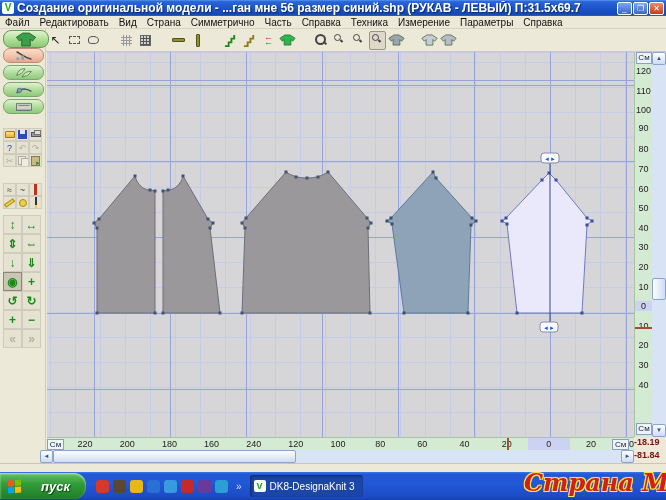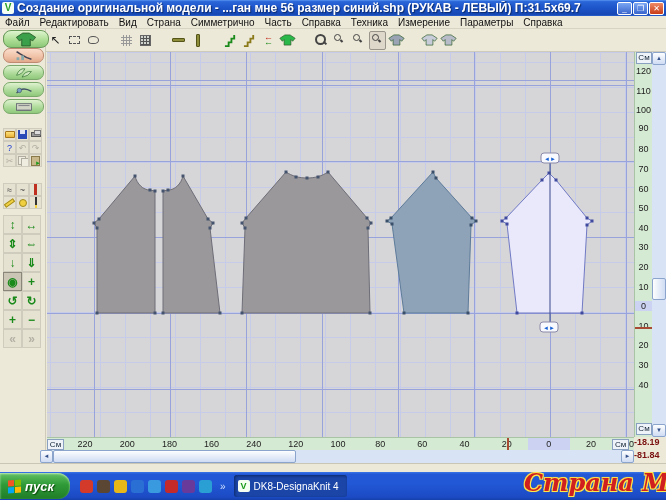--- a/index.html
+++ b/index.html
@@ -125,21 +125,21 @@
   .readouts { position:absolute; left:634px; top:437px; width:32px; height:26px; background:#ece9d8; }
   .readout { height:13px; text-align:right; padding-right:12px; font-size:9px; font-weight:bold; color:#7a1010; }
 
   .statusstrip { position:absolute; left:0; top:463px; width:666px; height:9px; background:#ece9d8; border-top:1px solid #cac6b6; }
 
   
   .taskbar { position:absolute; left:0; top:472px; width:666px; height:28px;
     background:linear-gradient(180deg,#3a77e8 0%,#2258d6 8%,#2258d6 40%,#1c4ac4 90%,#1440aa 100%); display:flex; align-items:center; }
   .startbtn { height:26px; padding:0 16px 0 8px; margin-right:8px; border-radius:0 12px 12px 0;
     background:linear-gradient(180deg,#63c164,#2f9a37 45%,#1f7d28); box-shadow:inset 0 1px 2px #bfe8b8;
-    display:flex; align-items:center; gap:4px; }
+    display:flex; align-items:center; gap:20px; }
   .flag { width:13px; height:13px; display:grid; grid-template-columns:6px 6px; grid-template-rows:6px 6px; gap:1px; transform:skewY(-5deg); }
   .flag i:nth-child(1){background:#f35325;} .flag i:nth-child(2){background:#81bc06;}
   .flag i:nth-child(3){background:#05a6f0;} .flag i:nth-child(4){background:#ffba08;}
   .start-label { color:#fff; font-weight:bold; font-style:italic; font-size:13px; text-shadow:1px 1px 1px #0a4a0a; }
   .ql { width:13px; height:13px; border-radius:3px; margin:0 2px; }
   .chev { color:#cfe0ff; font-size:10px; margin:0 6px; }
   .taskbtn { height:22px; margin:0 2px; padding:0 8px 0 4px; min-width:92px; border-radius:3px;
     background:linear-gradient(180deg,#5b94f2,#3a72e2 50%,#2e62d4); box-shadow:inset 0 1px 1px #8ab4f8;
     display:flex; align-items:center; gap:4px; color:#fff; font-size:10px; white-space:nowrap; }
   .taskbtn.active { background:#1b46a8; box-shadow:inset 1px 1px 3px #0c2a6a; }
@@ -516,19 +516,19 @@
         <span class="ql" style="background: rgb(42, 111, 212);"></span>
         <span class="ql" style="background: rgb(58, 154, 224);"></span>
         <span class="ql" style="background: rgb(196, 42, 42);"></span>
         <span class="ql" style="background: rgb(106, 58, 154);"></span>
         <span class="ql" style="background: rgb(42, 159, 212);"></span>
       </div>
     <span class="chev">»</span>
     <div id="tasks" style="display:flex;align-items:center">
         <div class="taskbtn active">
           <span class="ticon dk">V</span>
-          <span>DK8-DesignaKnit 4</span>
+          <span>DK8-DesignaKnit 3</span>
         </div>
       </div>
   </div>
 
   <div class="watermark">Страна Мам</div>
 </div>
 
 </body></html>

